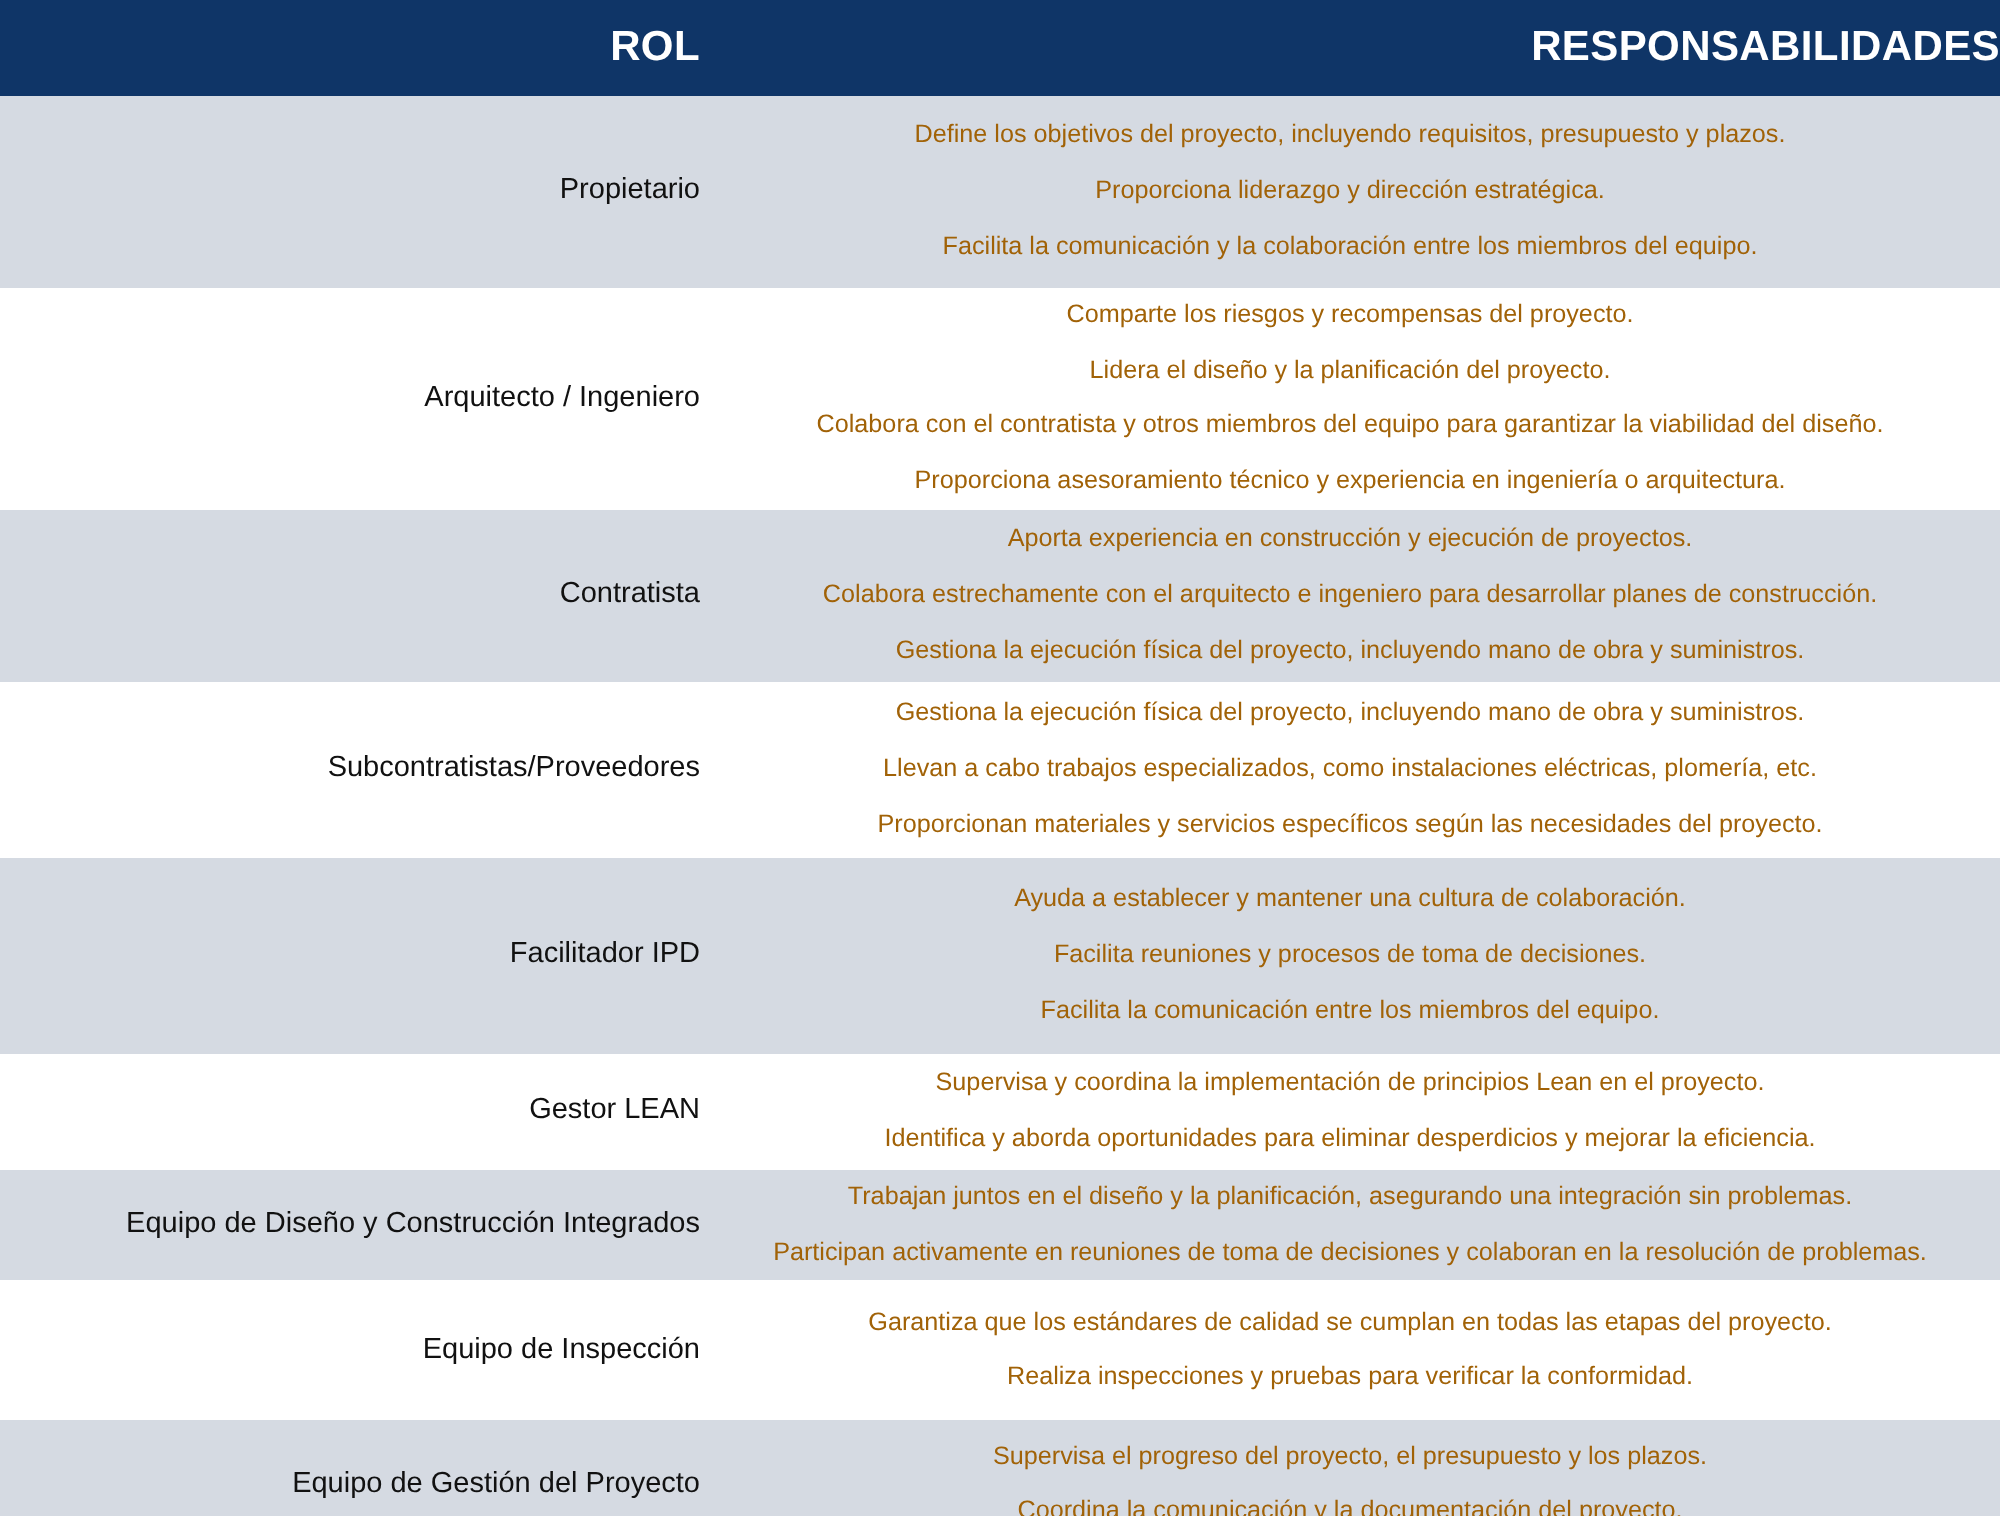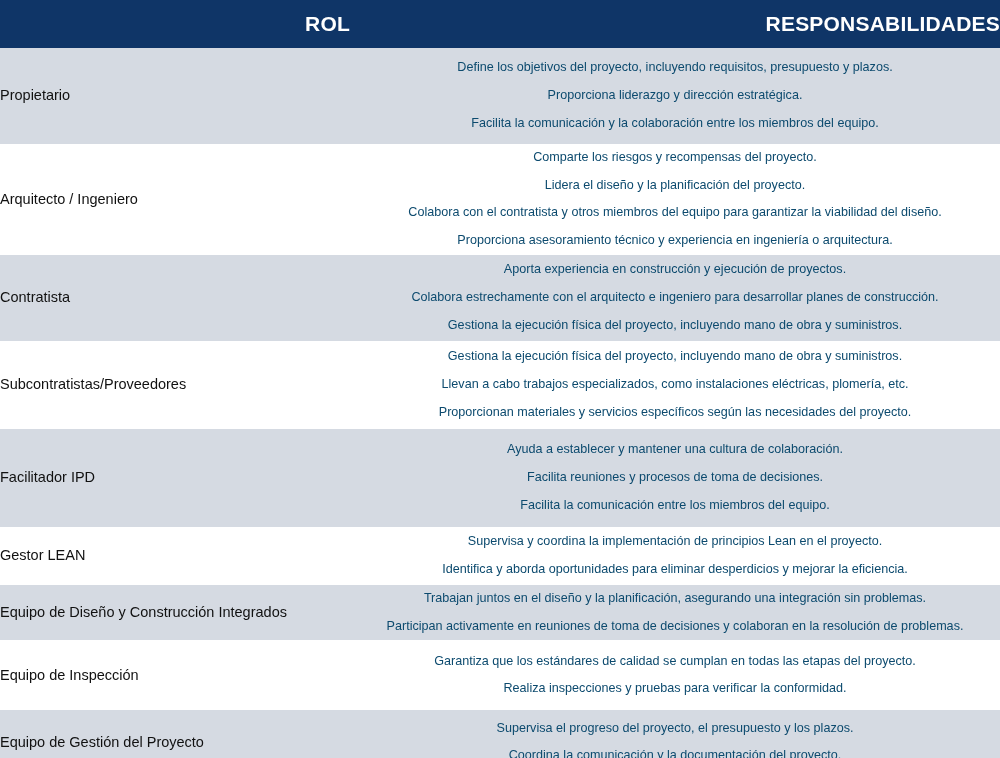--- a/index.html
+++ b/index.html
@@ -51,42 +51,42 @@
     color: #111111;
   }
   tbody tr.data-row.shaded td {
     background: #d5dae2;
   }
   tbody tr.data-row.plain td {
     background: #ffffff;
   }
 
   td.role-cell {
-    text-align: left;
+    text-align: right;
     font-size: 14.5px;
     line-height: 1.2;
     color: #141414;
     padding: 0 8px;
     box-sizing: border-box;
   }
   td.resp-cell {
     padding: 7px 14px 7px 14px;
     box-sizing: border-box;
   }
   .resp-list {
     display: flex;
     flex-direction: column;
     justify-content: center;
     gap: 0;
   }
   .resp-item {
     text-align: center;
     font-size: 12.6px;
     line-height: 1.25;
-    color: #0c4a6e;
+    color: #a16207;
     padding: 6px 0;
   }
 
   
   tr.r0 td { height: 96px; }
   tr.r1 td { height: 95px; }
   tr.r2 td { height: 86px; }
   tr.r3 td { height: 88px; }
   tr.r4 td { height: 98px; }
   tr.r5 td { height: 58px; }

